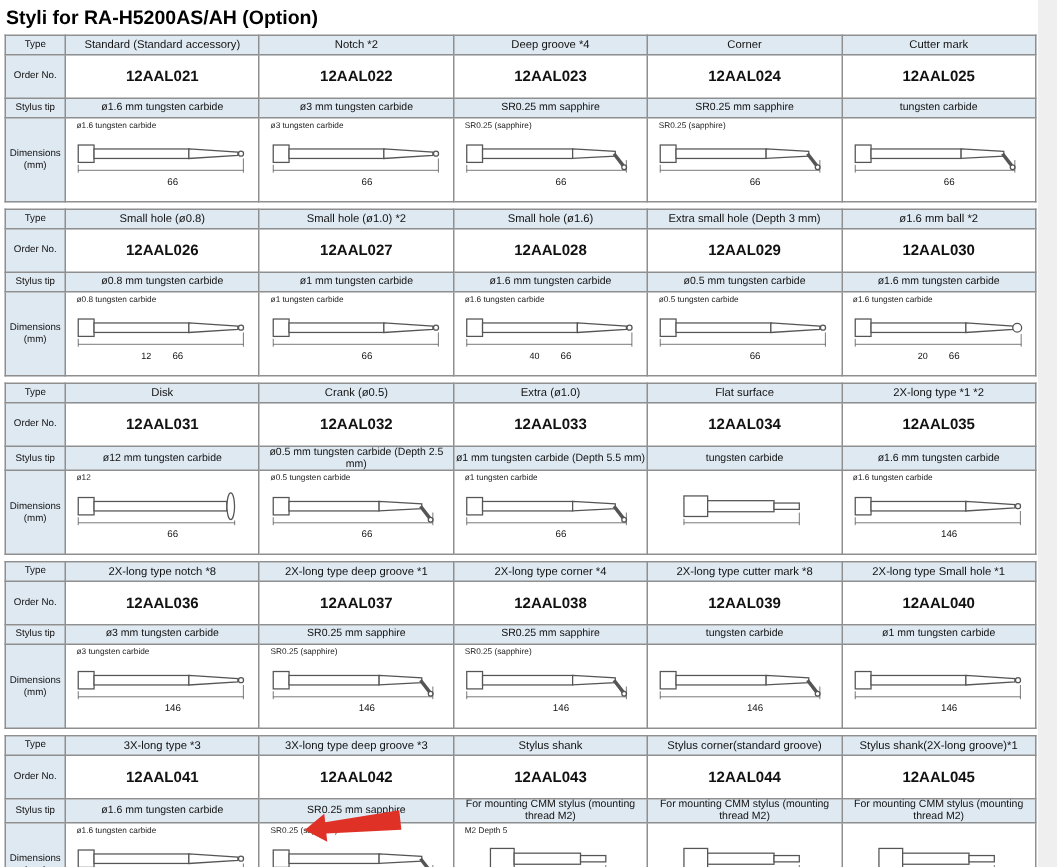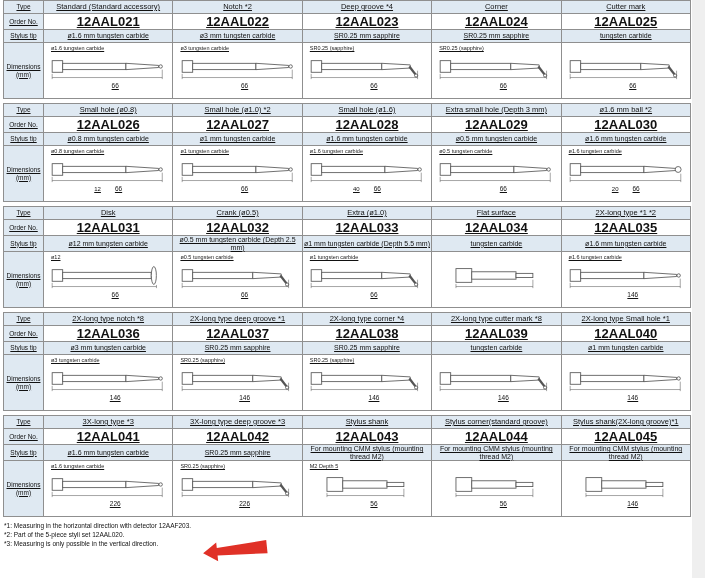--- a/index.html
+++ b/index.html
@@ -5,26 +5,26 @@
   :root{
     --header-bg:#dfe9f2;
     --border:#8f8f8f;
     --arrow:#e03127;
   }
   *{box-sizing:border-box;}
   body{margin:0;background:#fff;font-family:"Liberation Sans",sans-serif;color:#111;}
   #page{position:relative;width:705px;height:578px;background:#fff;overflow:hidden;}
   .page-edge{position:absolute;top:0;right:0;width:13px;height:578px;background:#efefef;}
   h1{font-size:13px;font-weight:bold;margin:0;padding:4px 0 4px 4px;color:#000;}
-  table.block{border-collapse:collapse;width:688px;margin:0 0 4px 3px;table-layout:fixed;position:relative;background:#fff;text-decoration:underline;}
+  table.block{border-collapse:collapse;width:688px;margin:0 0 4px 3px;table-layout:fixed;position:relative;background:#fff;}
   col.c-label{width:40px;}
   th,td{border:1px solid var(--border);padding:0 1px;text-align:center;vertical-align:middle;font-weight:normal;}
   th.label{background:var(--header-bg);font-size:6.5px;line-height:7.5px;}
   tr.r-type td{background:var(--header-bg);font-size:7.5px;height:13px;line-height:8px;}
-  tr.r-order td{font-size:13px;font-weight:bold;height:16px;}
+  tr.r-order td{font-size:10px;font-weight:bold;height:29px;}
   tr.r-tip td{background:var(--header-bg);font-size:7px;height:13px;line-height:7.5px;}
   tr.r-dim td{height:56px;background:#fff;vertical-align:top;padding:0;}
   .note{font-size:5.5px;line-height:8px;height:9px;text-align:left;padding:1px 0 0 7px;color:#222;white-space:nowrap;overflow:hidden;}
   svg.draw{display:block;width:118px;height:30px;margin:0 auto;}
   .dims{display:flex;justify-content:center;gap:14px;font-size:6.5px;line-height:8px;height:9px;}
   .len2{font-size:6px;}
   .footnotes{margin:4px 0 0 4px;font-size:6.5px;line-height:9px;text-align:left;color:#111;}
   .red-arrow{position:absolute;left:202px;top:538px;width:66px;height:24px;transform:rotate(-6deg);}
   .hidden-defs{position:absolute;width:0;height:0;overflow:hidden;}
 </style>
@@ -85,20 +85,21 @@
         <line x1="18" y1="21" x2="18" y2="25"></line>
         <line x1="91" y1="17" x2="91" y2="25"></line>
         <line x1="18" y1="23.5" x2="91" y2="23.5"></line>
       </g>
     </g>
   </defs>
 </svg>
 
 <div id="page">
   <div class="page-edge"></div>
+  <h1>Styli for RA-H5200AS/AH (Option)</h1>
 
   <div id="blocks">
   <table class="block">
     <colgroup>
           <col class="c-label">
           <col>
           <col>
           <col>
           <col>
           <col>

